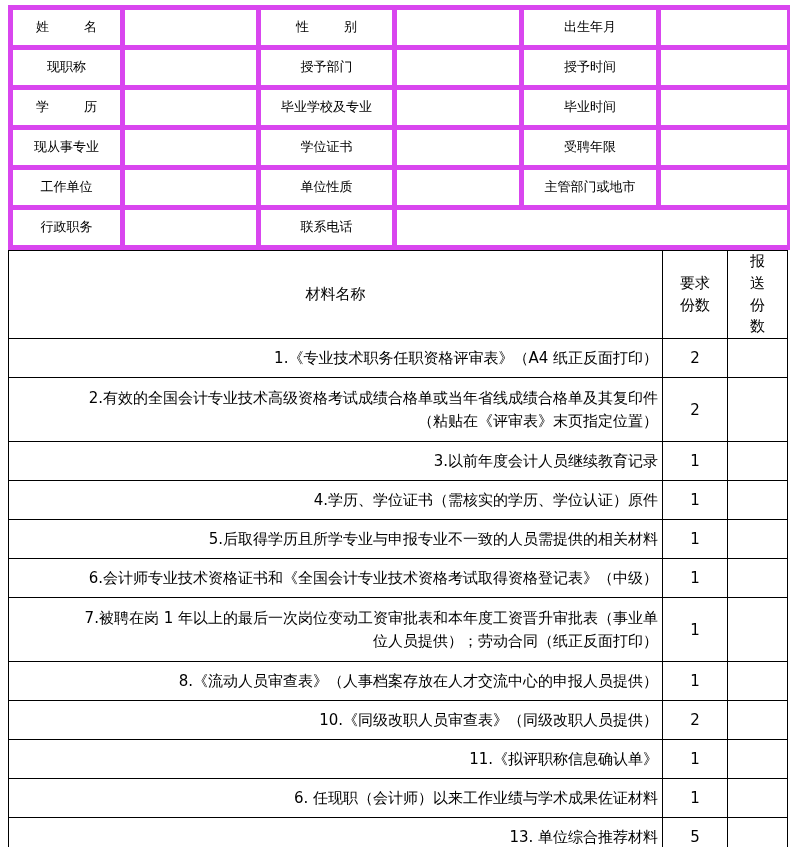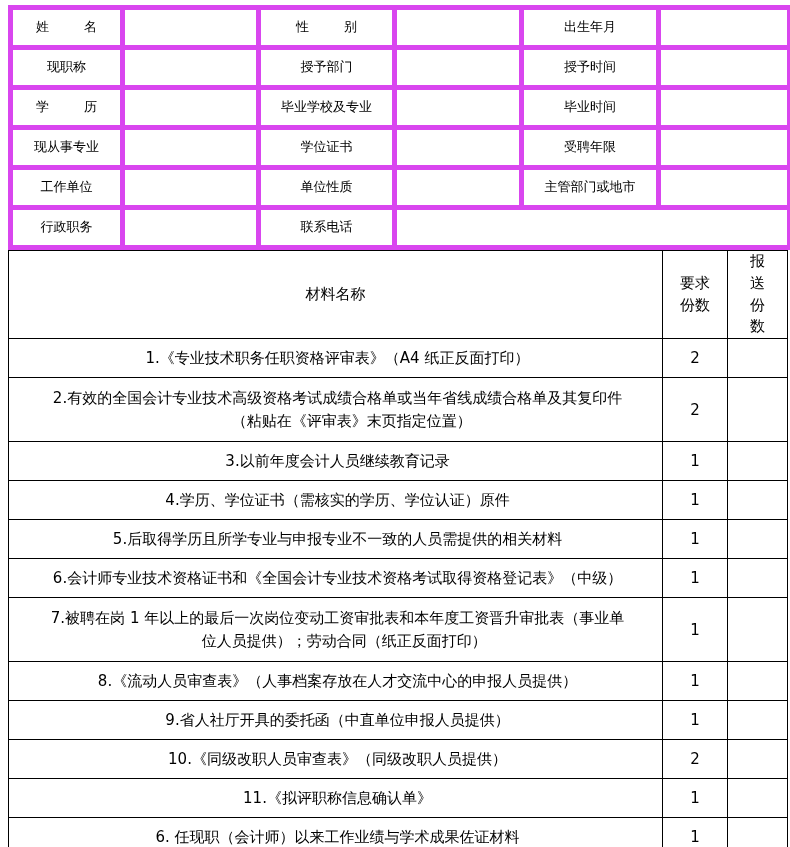--- a/index.html
+++ b/index.html
@@ -83,21 +83,21 @@
     font-weight: bold;
     font-size: 15px;
     height: 64px;
     line-height: 1.45;
     padding: 0 16px;
   }
   th.mat-head-qty span {
     display: block;
   }
   td.mat-name {
-    text-align: center;
+    text-align: right;
     padding: 4px 4px 4px 8px;
     line-height: 1.5;
   }
   td.mat-name .l1 { display: block; white-space: nowrap; }
   td.mat-name .l2 { display: block; white-space: nowrap; padding-left: 1.9em; }
   td.mat-name.indent-sm .l2 { padding-left: 0.9em; }
   td.mat-qty {
     text-align: center;
     padding: 0 2px;
   }
@@ -252,27 +252,20 @@
         </tr>
         <tr class="r-one">
           <td class="mat-name">
             <span class="l1">8.《流动人员审查表》（人事档案存放在人才交流中心的申报人员提供）</span>
           </td>
           <td class="mat-qty">1</td>
           <td class="mat-sent"></td>
         </tr>
         <tr class="r-one">
           <td class="mat-name">
-            <span class="l1">9.省人社厅开具的委托函（中直单位申报人员提供）</span>
-          </td>
-          <td class="mat-qty">1</td>
-          <td class="mat-sent"></td>
-        </tr>
-        <tr class="r-one">
-          <td class="mat-name">
             <span class="l1">10.《同级改职人员审查表》（同级改职人员提供）</span>
           </td>
           <td class="mat-qty">2</td>
           <td class="mat-sent"></td>
         </tr>
         <tr class="r-one">
           <td class="mat-name">
             <span class="l1">11.《拟评职称信息确认单》</span>
           </td>
           <td class="mat-qty">1</td>

